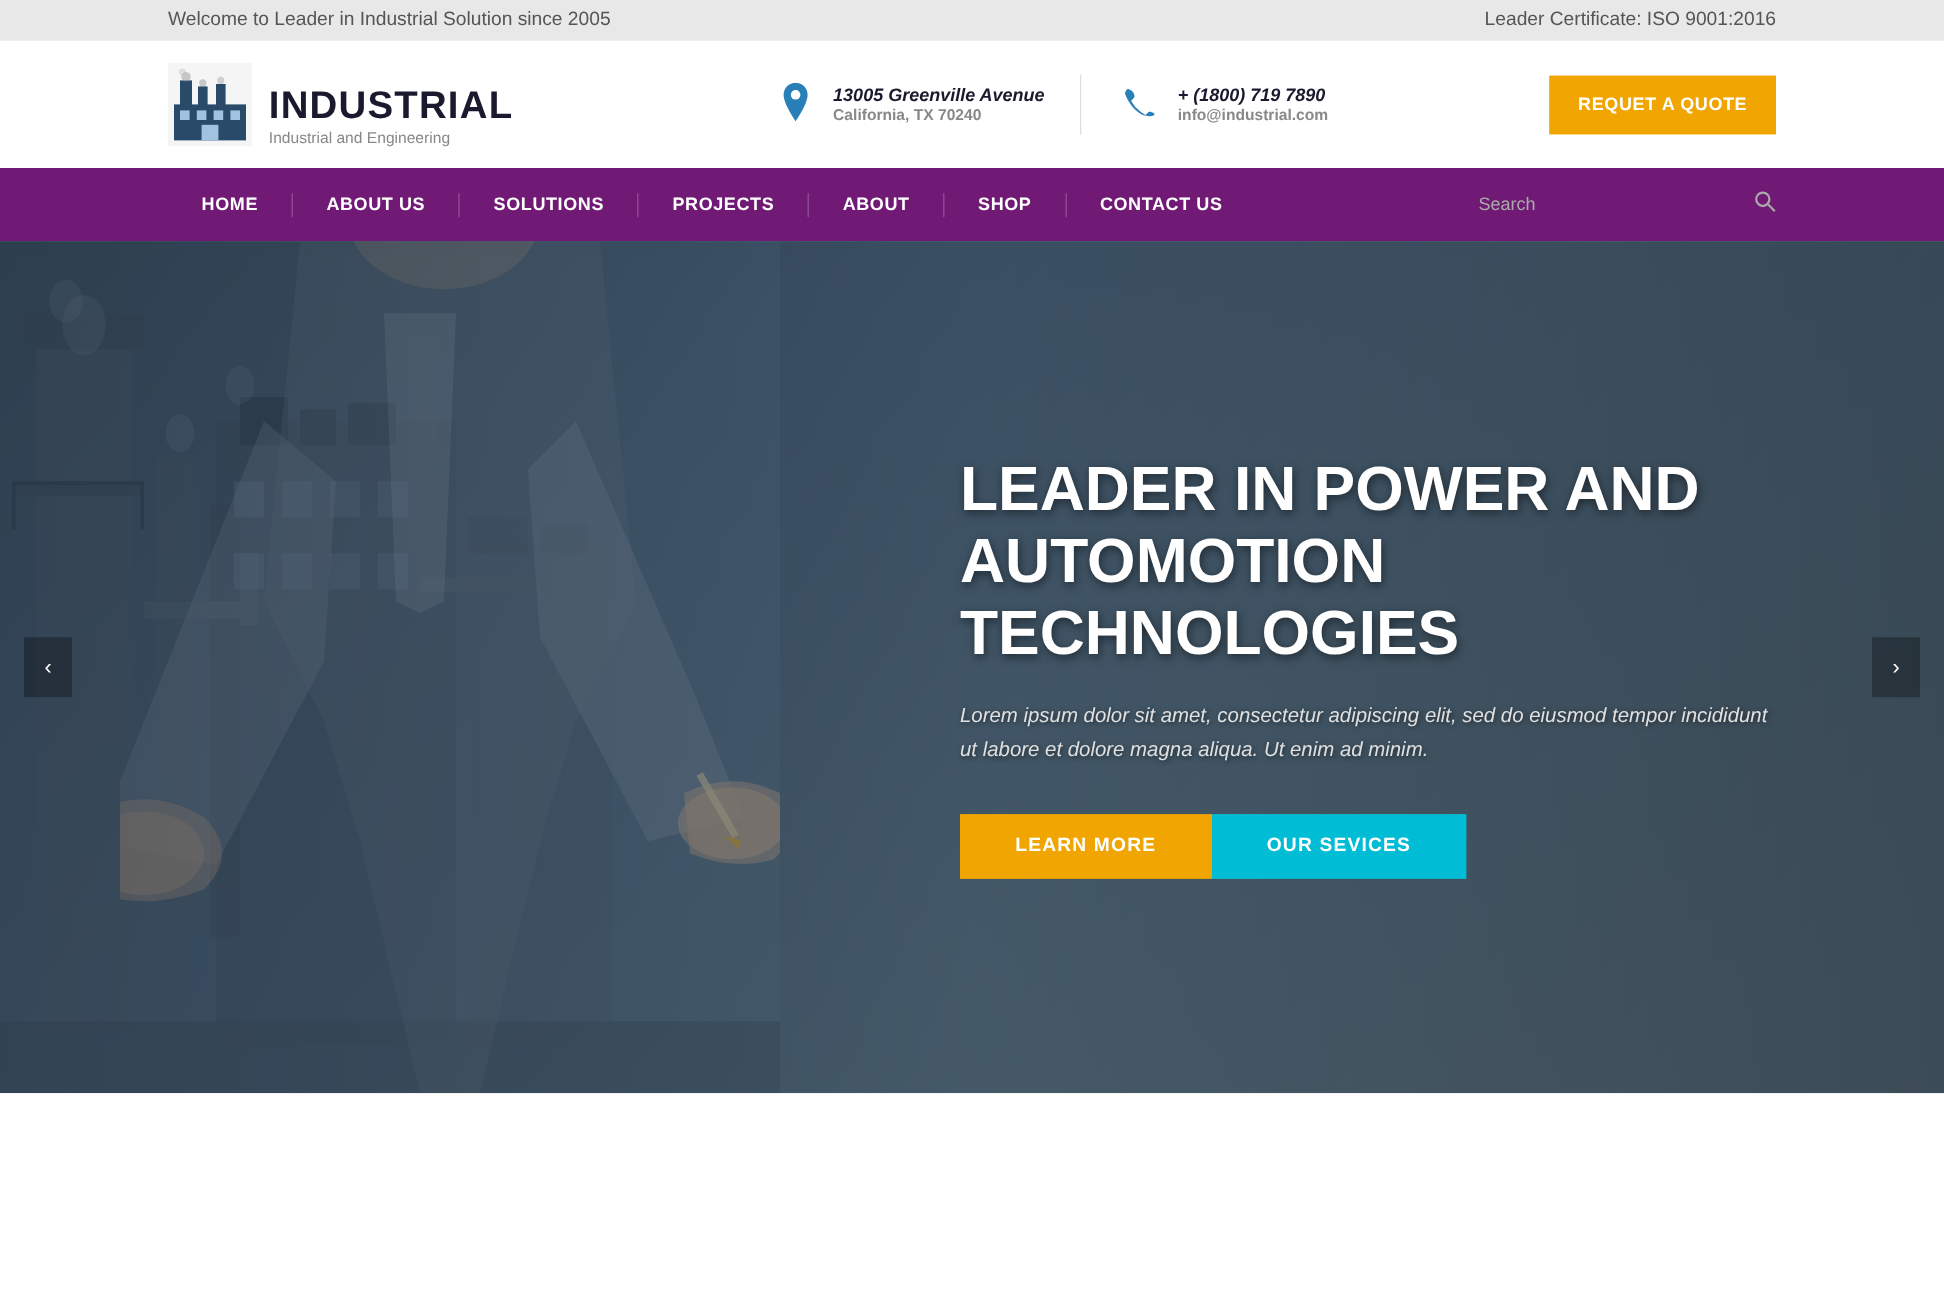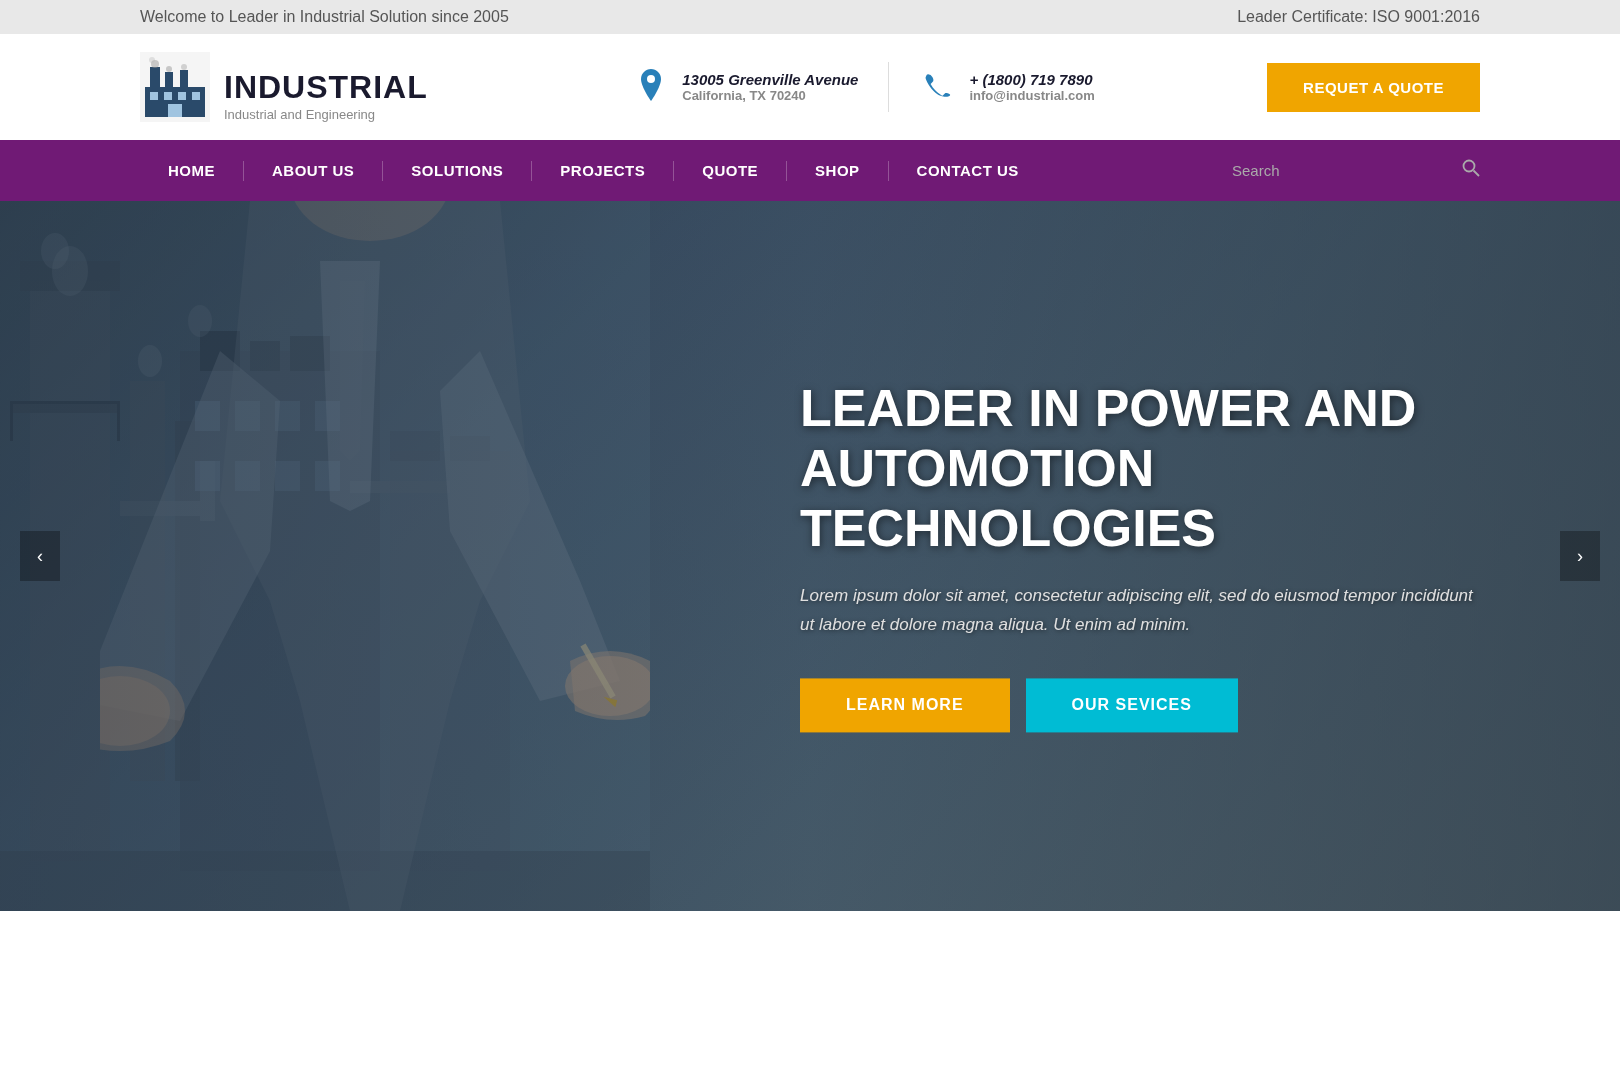--- a/index.html
+++ b/index.html
@@ -81,21 +81,21 @@
     }
     .divider-vertical {
       width: 1px;
       height: 50px;
       background: #ddd;
     }
     .quote-btn {
       background: #f0a500;
       color: #fff;
       border: none;
-      padding: 16px 36px;
+      padding: 16px 24px;
       font-size: 15px;
       font-weight: bold;
       cursor: pointer;
       letter-spacing: 0.5px;
       white-space: nowrap;
     }
 
     
     .navbar {
       background: #701a75;
@@ -202,21 +202,21 @@
     .hero-desc {
       font-size: 17px;
       font-style: italic;
       line-height: 1.7;
       margin-bottom: 38px;
       color: #e0e0e0;
       text-shadow: 1px 1px 4px rgba(0,0,0,0.5);
     }
     .hero-buttons {
       display: flex;
-      gap: 16px;
+      gap: 0;
     }
     .btn-learn {
       background: #f0a500;
       color: #fff;
       border: none;
       padding: 18px 46px;
       font-size: 16px;
       font-weight: bold;
       cursor: pointer;
       letter-spacing: 1px;
@@ -358,21 +358,21 @@
     <li class="nav-separator"></li>
     <li>
       <a href="#">SOLUTIONS</a>
     </li>
     <li class="nav-separator"></li>
     <li>
       <a href="#">PROJECTS</a>
     </li>
     <li class="nav-separator"></li>
     <li>
-      <a href="#">QUOTE</a>
+      <a href="#">ABOUT</a>
     </li>
     <li class="nav-separator"></li>
     <li>
       <a href="#">SHOP</a>
     </li>
     <li class="nav-separator"></li>
     <li>
       <a href="#">CONTACT US</a>
     </li>
   </ul>

